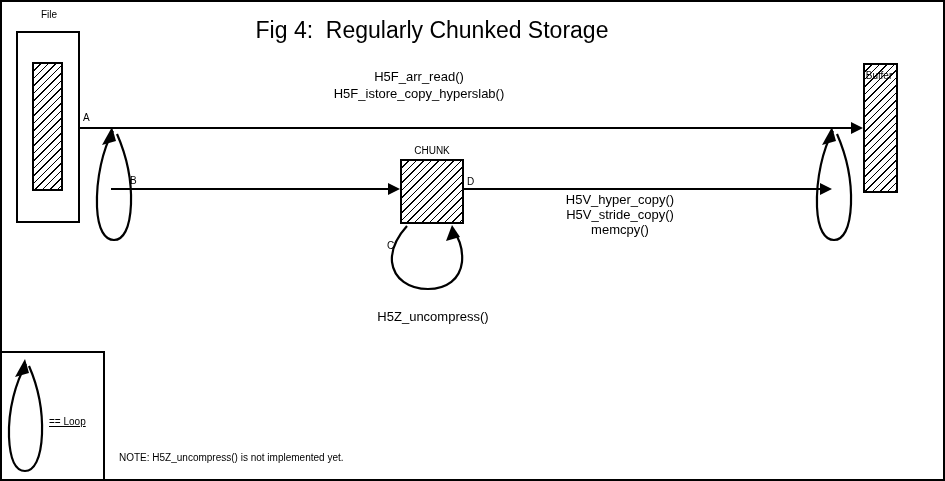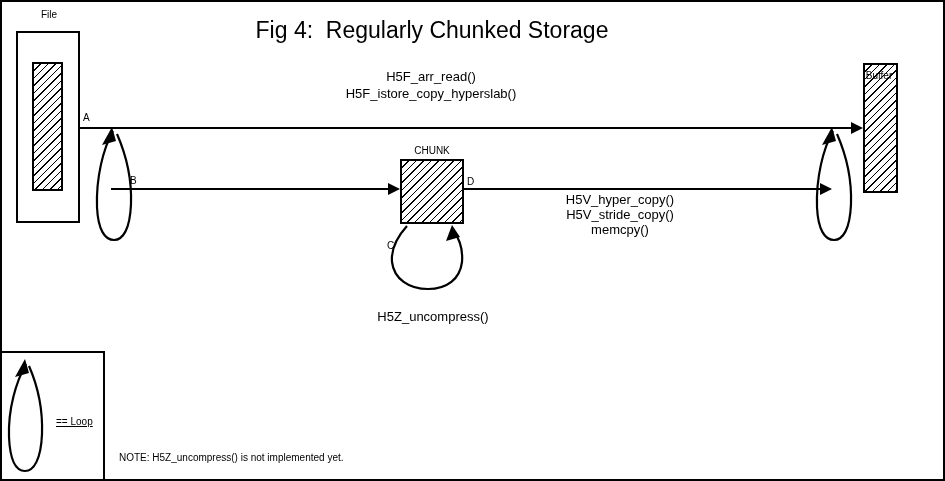--- a/index.html
+++ b/index.html
@@ -88,21 +88,21 @@
   <div class="hatch" style="left:32px; top:62px; width:31px; height:129px;"></div>
   <div class="lbl ctr" style="left:49px; top:8px;">File</div>
 
   <div class="hatch" style="left:400px; top:159px; width:64px; height:65px;"></div>
   <div class="lbl ctr" style="left:432px; top:144px;">CHUNK</div>
 
   <div class="hatch" style="left:863px; top:63px; width:35px; height:130px;"></div>
   <div class="lbl ctr" style="left:879px; top:33px;margin-top:36px;">Buffer</div>
 
   <div class="legend-box" style="left:0px; top:351px; width:105px; height:130px;"></div>
-  <div class="lbl" style="left:56px; top:415px;text-decoration:underline;">== Loop</div>
+  <div class="lbl" style="left:49px; top:415px;text-decoration:underline;">== Loop</div>
 
   <svg class="overlay" viewBox="0 0 945 481">
 
     <line x1="80" y1="128" x2="852" y2="128"></line>
     <polygon points="863,128 851,122 851,134"></polygon>
 
     <line x1="111" y1="189" x2="388" y2="189"></line>
     <polygon points="400,189 388,183 388,195"></polygon>
 
     <line x1="464" y1="189" x2="821" y2="189"></line>
@@ -119,21 +119,21 @@
 
     <path d="M 26 364 C 16 382 8 409 9 437 C 10 460 16 471 25 471 C 34 471 41 459 42 434 C 43 407 36 382 29 366"></path>
     <polygon points="25,359 15,377 29,373"></polygon>
   </svg>
 
   <div class="lbl" style="left:83px;  top:111px;">A</div>
   <div class="lbl" style="left:130px; top:174px;">B</div>
   <div class="lbl" style="left:387px; top:239px;">C</div>
   <div class="lbl" style="left:467px; top:175px;">D</div>
 
-  <div class="fns fns-a" style="left:431px; top:69px;">
+  <div class="fns fns-a" style="left:419px; top:69px;">
     <div>H5F_arr_read()</div>
     <div>H5F_istore_copy_hyperslab()</div>
   </div>
 
 
   <div class="fns fns-d" style="left:620px; top:192px;">
     <div>H5V_hyper_copy()</div>
     <div>H5V_stride_copy()</div>
     <div>memcpy()</div>
   </div>

